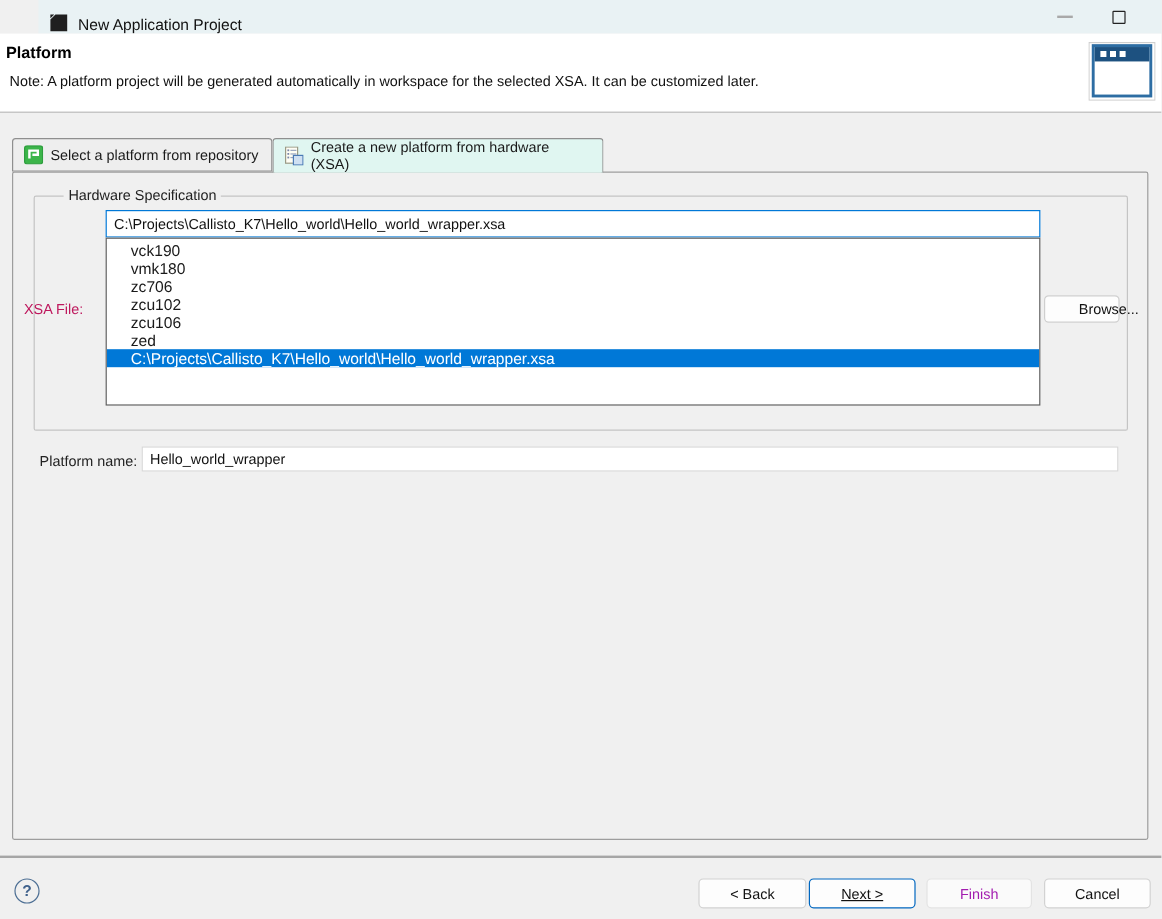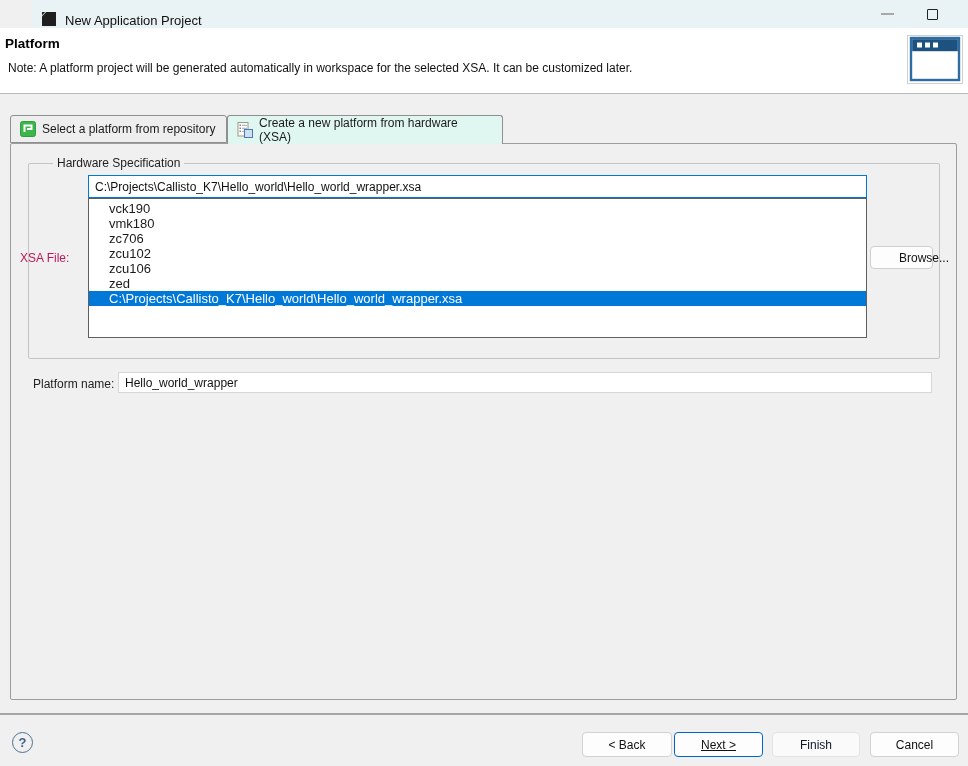--- a/index.html
+++ b/index.html
@@ -98,21 +98,21 @@
     border: 1.6px solid #4d6f94; color: #3f618c; font-weight: bold; font-size: 13px;
     display: flex; align-items: center; justify-content: center; background: transparent; cursor: default;
   }
   .fbtn {
     position: absolute; top: 17px; height: 25px; background: #fdfdfd;
     border: 1px solid #d2d2d2; border-radius: 4px; font-family: "Liberation Sans", sans-serif;
     font-size: 12px; color: #111; cursor: default;
   }
   .fbtn.back   { left: 582px; width: 90px; }
   .fbtn.next   { left: 674px; width: 89px; border: 1px solid #0067c0; text-decoration: underline; }
-  .fbtn.finish { left: 772px; width: 88px; color: #0f172a; background: #fafafa; border-color: #e3e3e3; }
+  .fbtn.finish { left: 772px; width: 88px; color: #a21caf; background: #fafafa; border-color: #e3e3e3; }
   .fbtn.cancel { left: 870px; width: 89px; }
 </style>
 </head>
 <body>
 
 <div id="app">
 
   <div class="titlebar">
     <svg class="logo" viewBox="0 0 18 18">
       <polygon points="6.2,2 16,2 16,16 2,16 2,6.2" fill="#1f1f1f"></polygon>

